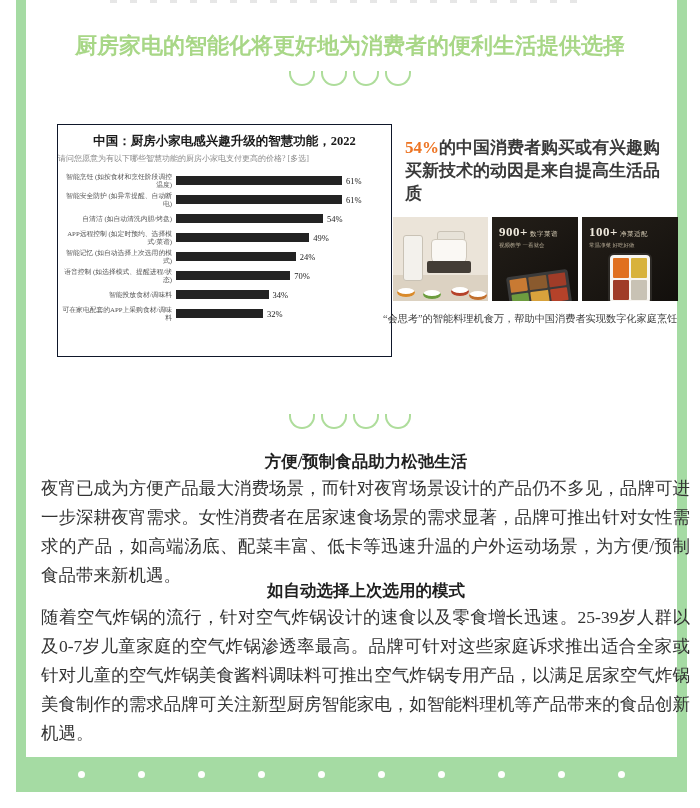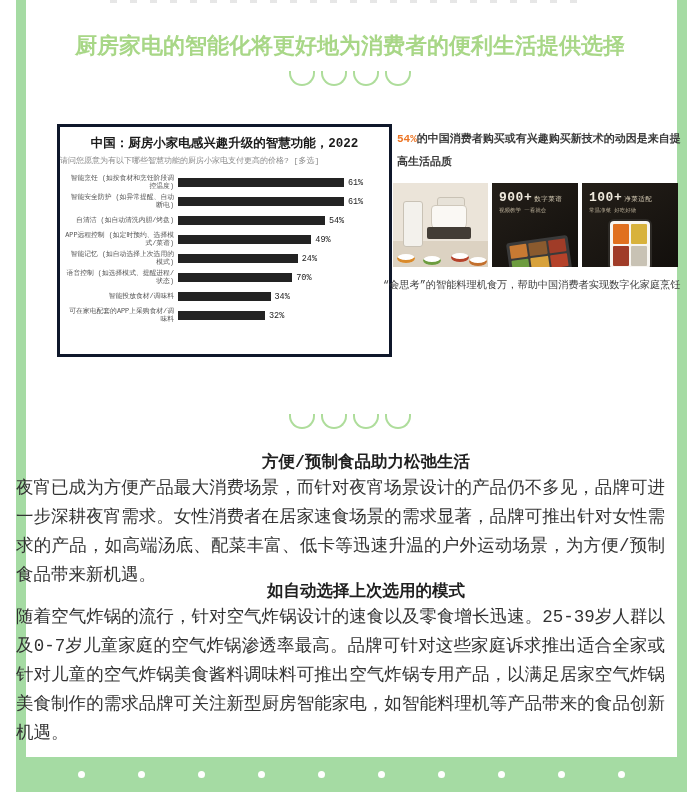--- a/index.html
+++ b/index.html
@@ -1,45 +1,45 @@
 <!DOCTYPE html>
 <html><head>
 <meta charset="utf-8">
 <style>
   html,body{margin:0;padding:0;background:#ffffff;}
   .page{position:relative;width:700px;height:808px;background:#fff;overflow:hidden;
-        font-family:Liberation Mono, monospace;}
+        font-family:Liberation Serif, serif;}
   .remnant{position:absolute;top:0;left:110px;width:480px;height:3px;opacity:.45;
     background:repeating-linear-gradient(90deg,#c9c9c9 0 7px,transparent 7px 20px);}
   .strip{position:absolute;top:0;width:10px;height:792px;background:var(--pastel);}
   .strip.left{left:16px;}
   .strip.right{left:677px;}
   .green-title{position:absolute;left:0;right:0;text-align:center;margin:0;
     color:var(--green);font-weight:bold;}
   .t1{top:31px;font-size:22px;}
   .t2{top:384px;font-size:21px;}
   .arcs{position:absolute;left:0;right:0;display:flex;justify-content:center;gap:6px;}
   .arcs1{top:71px;}
   .arcs2{top:414px;}
   .arc{width:22px;height:13px;border:2px solid var(--arcgreen);border-top:none;
     border-radius:0 0 22px 22px;}
   
   .chart-card{position:absolute;left:57px;top:124px;width:335px;height:233px;
-    background:#fff;border:3px solid #0f172a;box-sizing:border-box;}
+    background:#fff;border:1px solid #0f172a;box-sizing:border-box;}
   .chart-title{margin-top:8px;text-align:center;font-size:12.5px;font-weight:bold;color:#1a1a1a;}
   .chart-subtitle{margin-top:3px;text-align:left;font-size:8px;color:#8a8a8a;}
   .crows{margin-top:7px;}
   .crow{display:flex;align-items:center;height:19px;padding:0 4px;}
   .clab{width:110px;flex:none;text-align:right;font-size:6.8px;line-height:1.15;
     color:#555;padding-right:4px;}
   .cbar{height:9.5px;background:var(--bar);flex:none;}
   .cval{font-size:8.5px;color:#222;margin-left:4px;flex:none;}
   
   .aside{position:absolute;left:393px;top:124px;width:294px;}
-  .stat{margin:4px;font-size:11px;line-height:23px;color:#3a3a3a;font-weight:600;}
+  .stat{margin:12px;font-size:17px;line-height:23px;color:#3a3a3a;font-weight:600;}
   .stat-num{color:var(--orange);font-weight:bold;}
   .media-row{margin-top:9px;display:flex;gap:4px;height:84px;}
   .photo{width:95px;flex:none;position:relative;background:#ebe4d9;overflow:hidden;}
   .photo .counter{position:absolute;bottom:0;left:0;right:0;height:26px;background:#dcd2c2;}
   .photo .cyl{position:absolute;left:10px;top:18px;width:18px;height:44px;background:#f3f1ec;
     border:1px solid #c9c2b5;border-radius:3px;}
   .photo .pot{position:absolute;left:38px;top:22px;width:34px;height:24px;background:#faf8f4;
     border:1px solid #cfc8bb;border-radius:4px 4px 8px 8px;}
   .photo .lid{position:absolute;left:44px;top:14px;width:26px;height:10px;background:#e7e2d8;
     border:1px solid #c9c2b5;border-radius:3px;}
@@ -74,21 +74,21 @@
   .phone i:nth-child(2){background:#d8b23c;}
   .phone i:nth-child(3){background:#a03c28;}
   .phone i:nth-child(4){background:#c8c2b4;}
   .caption{position:relative;left:-10px;margin:11px 0 0;width:320px;font-size:10.2px;
     color:#3d3d3d;white-space:nowrap;}
   
   .sub-title{position:absolute;left:0;right:0;margin:0;text-align:center;
     font-size:16.5px;font-weight:bold;color:#1f1f1f;padding-left:32px;}
   .s1{top:451px;}
   .s2{top:580px;}
-  .body{position:absolute;left:16px;width:649px;margin:0;font-size:17.5px;
+  .body{position:absolute;left:41px;width:649px;margin:0;font-size:17.5px;
     line-height:29px;color:#333;text-align:justify;}
   .b1{top:474px;}
   .b2{top:603px;}
   
   .footer-bar{position:absolute;left:16px;top:757px;width:671px;height:35px;
     background:var(--pastel);display:flex;align-items:center;
     justify-content:space-between;padding:0 62px;box-sizing:border-box;}
   .dot{width:7px;height:7px;border-radius:50%;background:#fff;}
 </style>
 </head>

